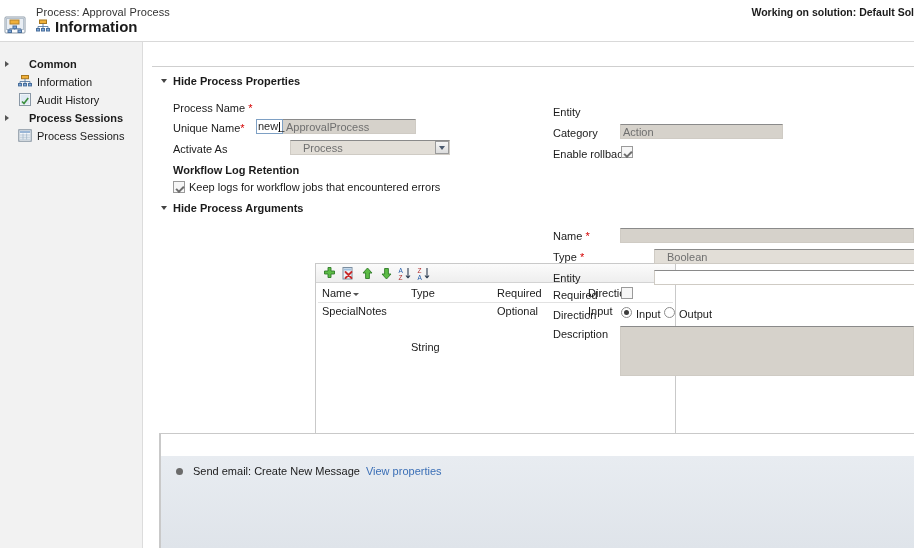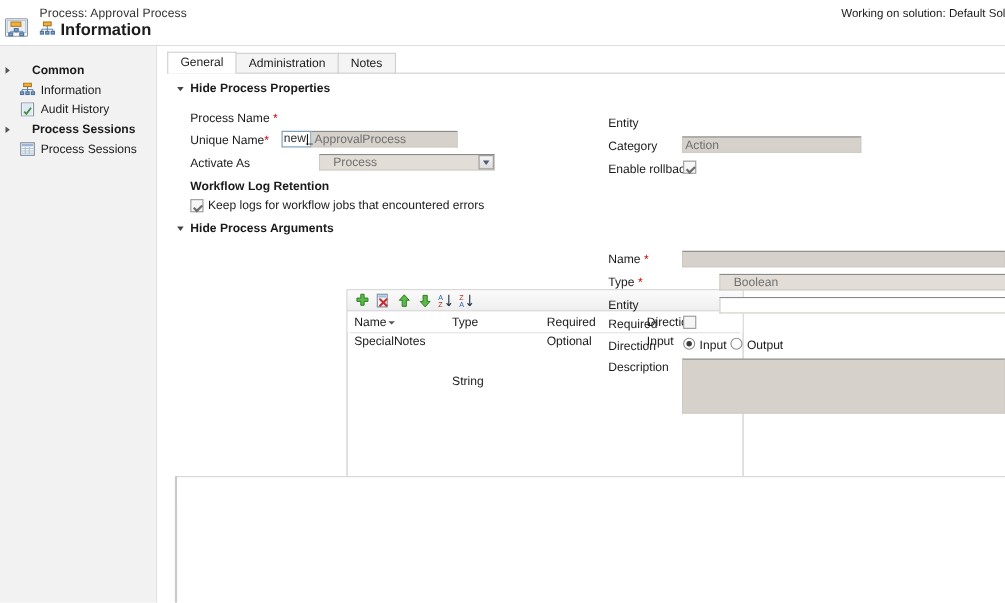--- a/index.html
+++ b/index.html
@@ -12,21 +12,21 @@
     color: #1a1a1a;
   }
   #app { position: relative; width: 744px; height: 548px; background:#fff; }
 
   
   .header { position:absolute; left:0; top:0; width:914px; height:38px; background:#ffffff; }
   .header-icon { position:absolute; left:4px; top:16px; width:24px; height:20px; }
   .proc-title { position:absolute; left:36px; top:6px; font-size:11px; color:#333; letter-spacing:0.1px;}
   .info-row { position:absolute; left:36px; top:19px; display:flex; align-items:center; gap:5px;}
   .info-title { font-size:15px; font-weight:bold; color:#1b1b1b; line-height:16px;}
-  .solution-note { position:absolute; right:0px; top:6px; font-size:10.5px; font-weight:normal; color:#1b1b1b; white-space:nowrap; }
+  .solution-note { position:absolute; right:0px; top:6px; font-size:10.5px; font-weight:bold; color:#1b1b1b; white-space:nowrap; }
 
   .header-rule { position:absolute; left:0; top:41px; width:914px; height:1px; background:#d9d9d9; }
 
   
   .sidebar { position:absolute; left:0; top:42px; width:142px; height:506px; background:#f2f2f2; }
   .sidebar-divider { position:absolute; left:142px; top:42px; width:1px; height:506px; background:#dcdcdc; }
   .side-group { position:absolute; left:5px; font-size:11px; font-weight:bold; color:#1b1b1b; display:flex; align-items:center; gap:20px;}
   .grp-arrow { width:0;height:0;border-left:4px solid #555;border-top:3px solid transparent;border-bottom:3px solid transparent; display:inline-block; }
   .side-item { position:absolute; left:18px; font-size:11px; color:#1b1b1b; display:flex; align-items:center; gap:5px; }
   .side-ico { width:14px; height:14px; display:inline-block; position:relative; }
@@ -181,25 +181,20 @@
           <path d="M1.8 6 h10.4 M1.8 8.2 h10.4 M1.8 10.2 h10.4 M5 4.5 v6 M8.6 4.5 v6" stroke="#9fb3c6" stroke-width="0.7"></path>
         </svg>
       </span>
       <span>Process Sessions</span>
     </div>
   </div>
   <div class="sidebar-divider"></div>
 
   <div class="content">
 
-    <div class="tabstrip">
-      <div class="tab active">General</div>
-      <div class="tab">Administration</div>
-      <div class="tab">Notes</div>
-    </div>
     <div class="tab-underline"></div>
 
     <div class="section-head" style="left:18px; top:33px;">
       <span class="caret"></span>
       <span>Hide Process Properties</span>
     </div>
 
     <div class="flabel" style="left:30px; top:60px;">
       <span>Process Name</span><span class="req">&nbsp;*</span>
     </div>
@@ -329,15 +324,22 @@
     <div class="rlabel" style="left:536px; top:266px;">Output</div>
 
     <div class="flabel" style="left:410px; top:286px;">Description</div>
     <div class="ftextarea" style="left:477px; top:284px; width:294px; height:50px;"></div>
 
   </div>
 
   <div class="vdiv-steps"></div>
   <div class="steps-panel">
     <div class="steps-whitestrip"></div>
+    <div class="steps-body">
+      <div class="step-row">
+        <span class="step-bullet"></span>
+        <span class="step-text">Send email: Create New Message</span>
+        <span class="step-link">View properties</span>
+      </div>
+    </div>
   </div>
 
 </div>
 
 </body></html>

